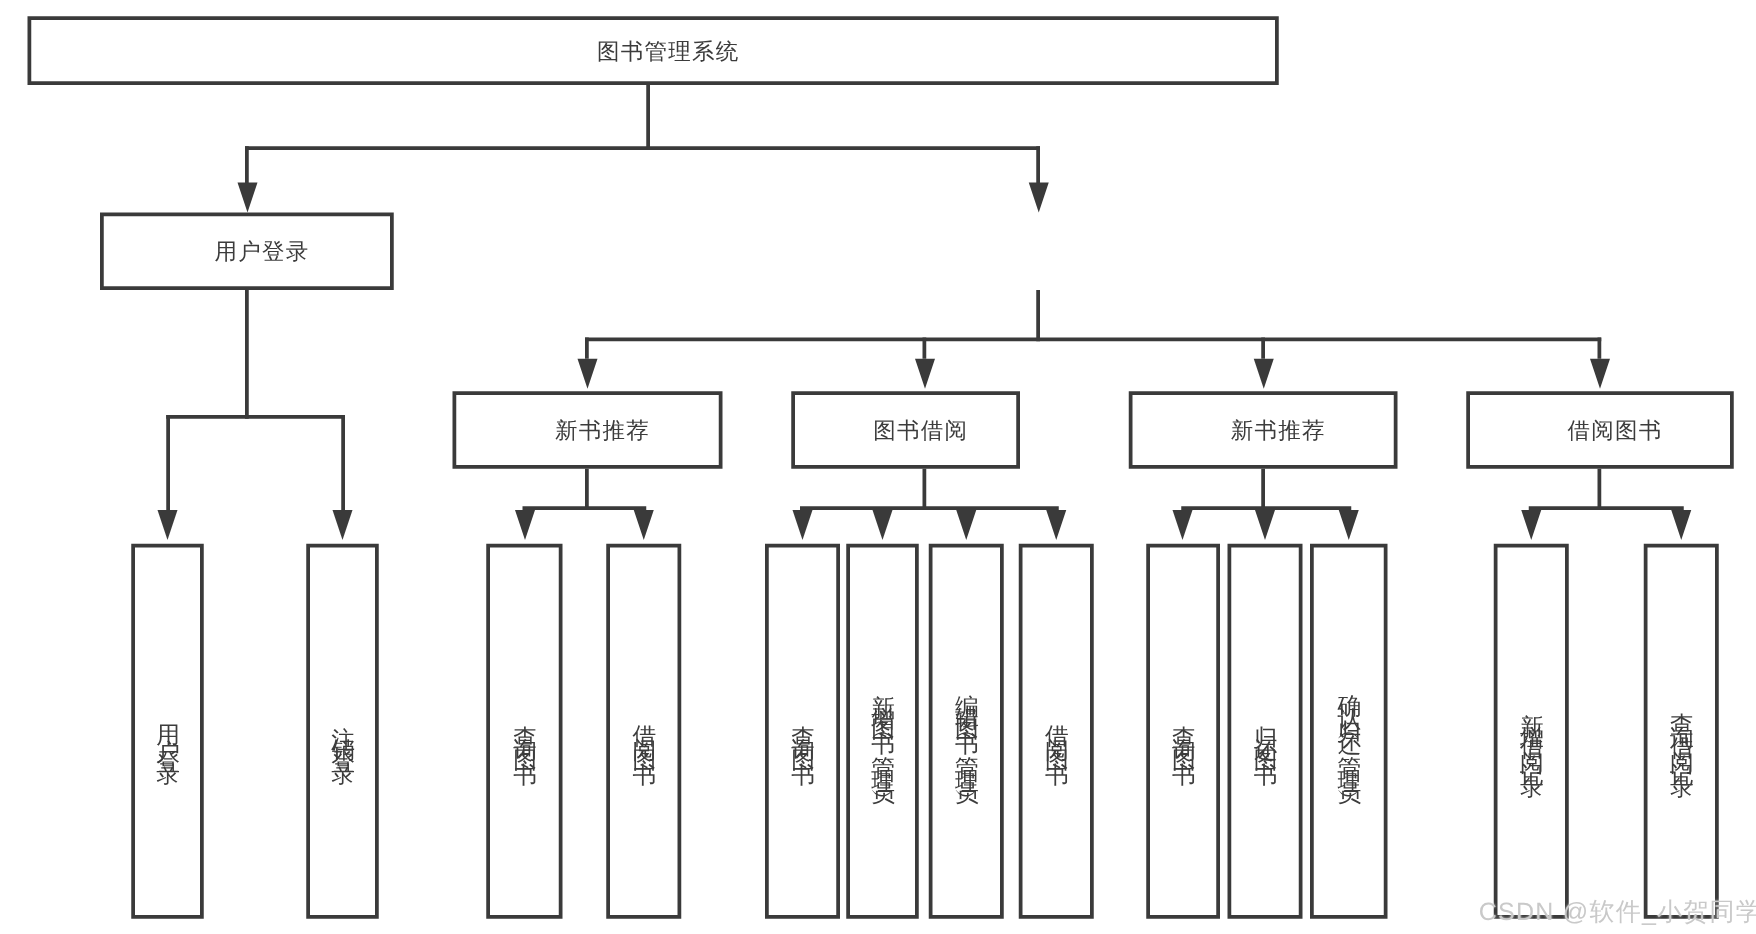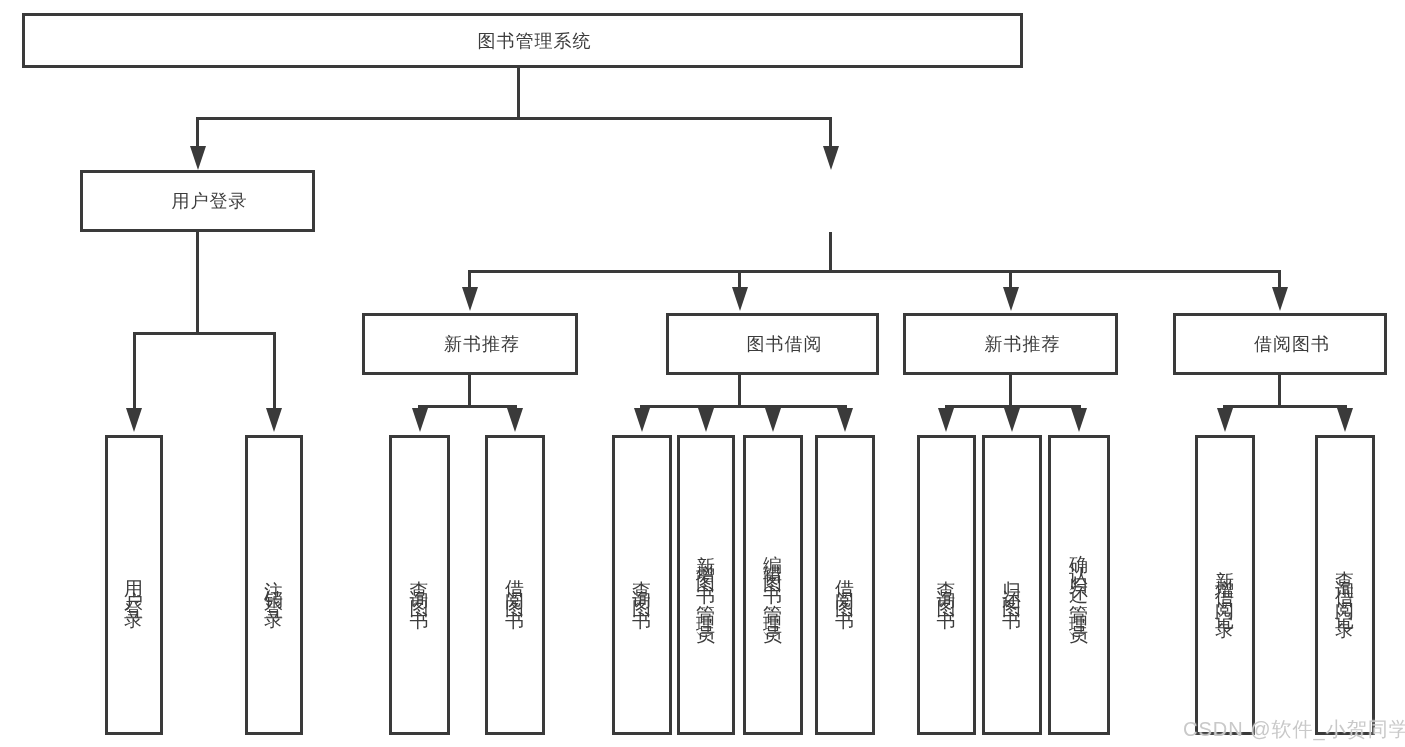--- a/index.html
+++ b/index.html
@@ -80,21 +80,21 @@
 
 <div class="canvas">
 
   <div class="node" style="left:22px; top:13px; width:1001px; height:55px;">图书管理系统</div>
 
   <div class="node" style="left:80px; top:170px; width:235px; height:62px;">用户登录</div>
 
 
   <div class="node" style="left:362px; top:313px; width:216px; height:62px;">新书推荐</div>
 
-  <div class="node" style="left:633px; top:313px; width:213px; height:62px;margin-left:33px;">图书借阅</div>
+  <div class="node" style="left:633px; top:313px; width:183px; height:62px;">图书借阅</div>
 
   <div class="node" style="left:903px; top:313px; width:215px; height:62px;">新书推荐</div>
 
   <div class="node" style="left:1173px; top:313px; width:214px; height:62px;">借阅图书</div>
 
   <div class="leaf" style="left:105px; width:58px;">
     <span class="vtext">用户登录</span>
   </div>
 
   <div class="leaf" style="left:245px; width:58px;">

